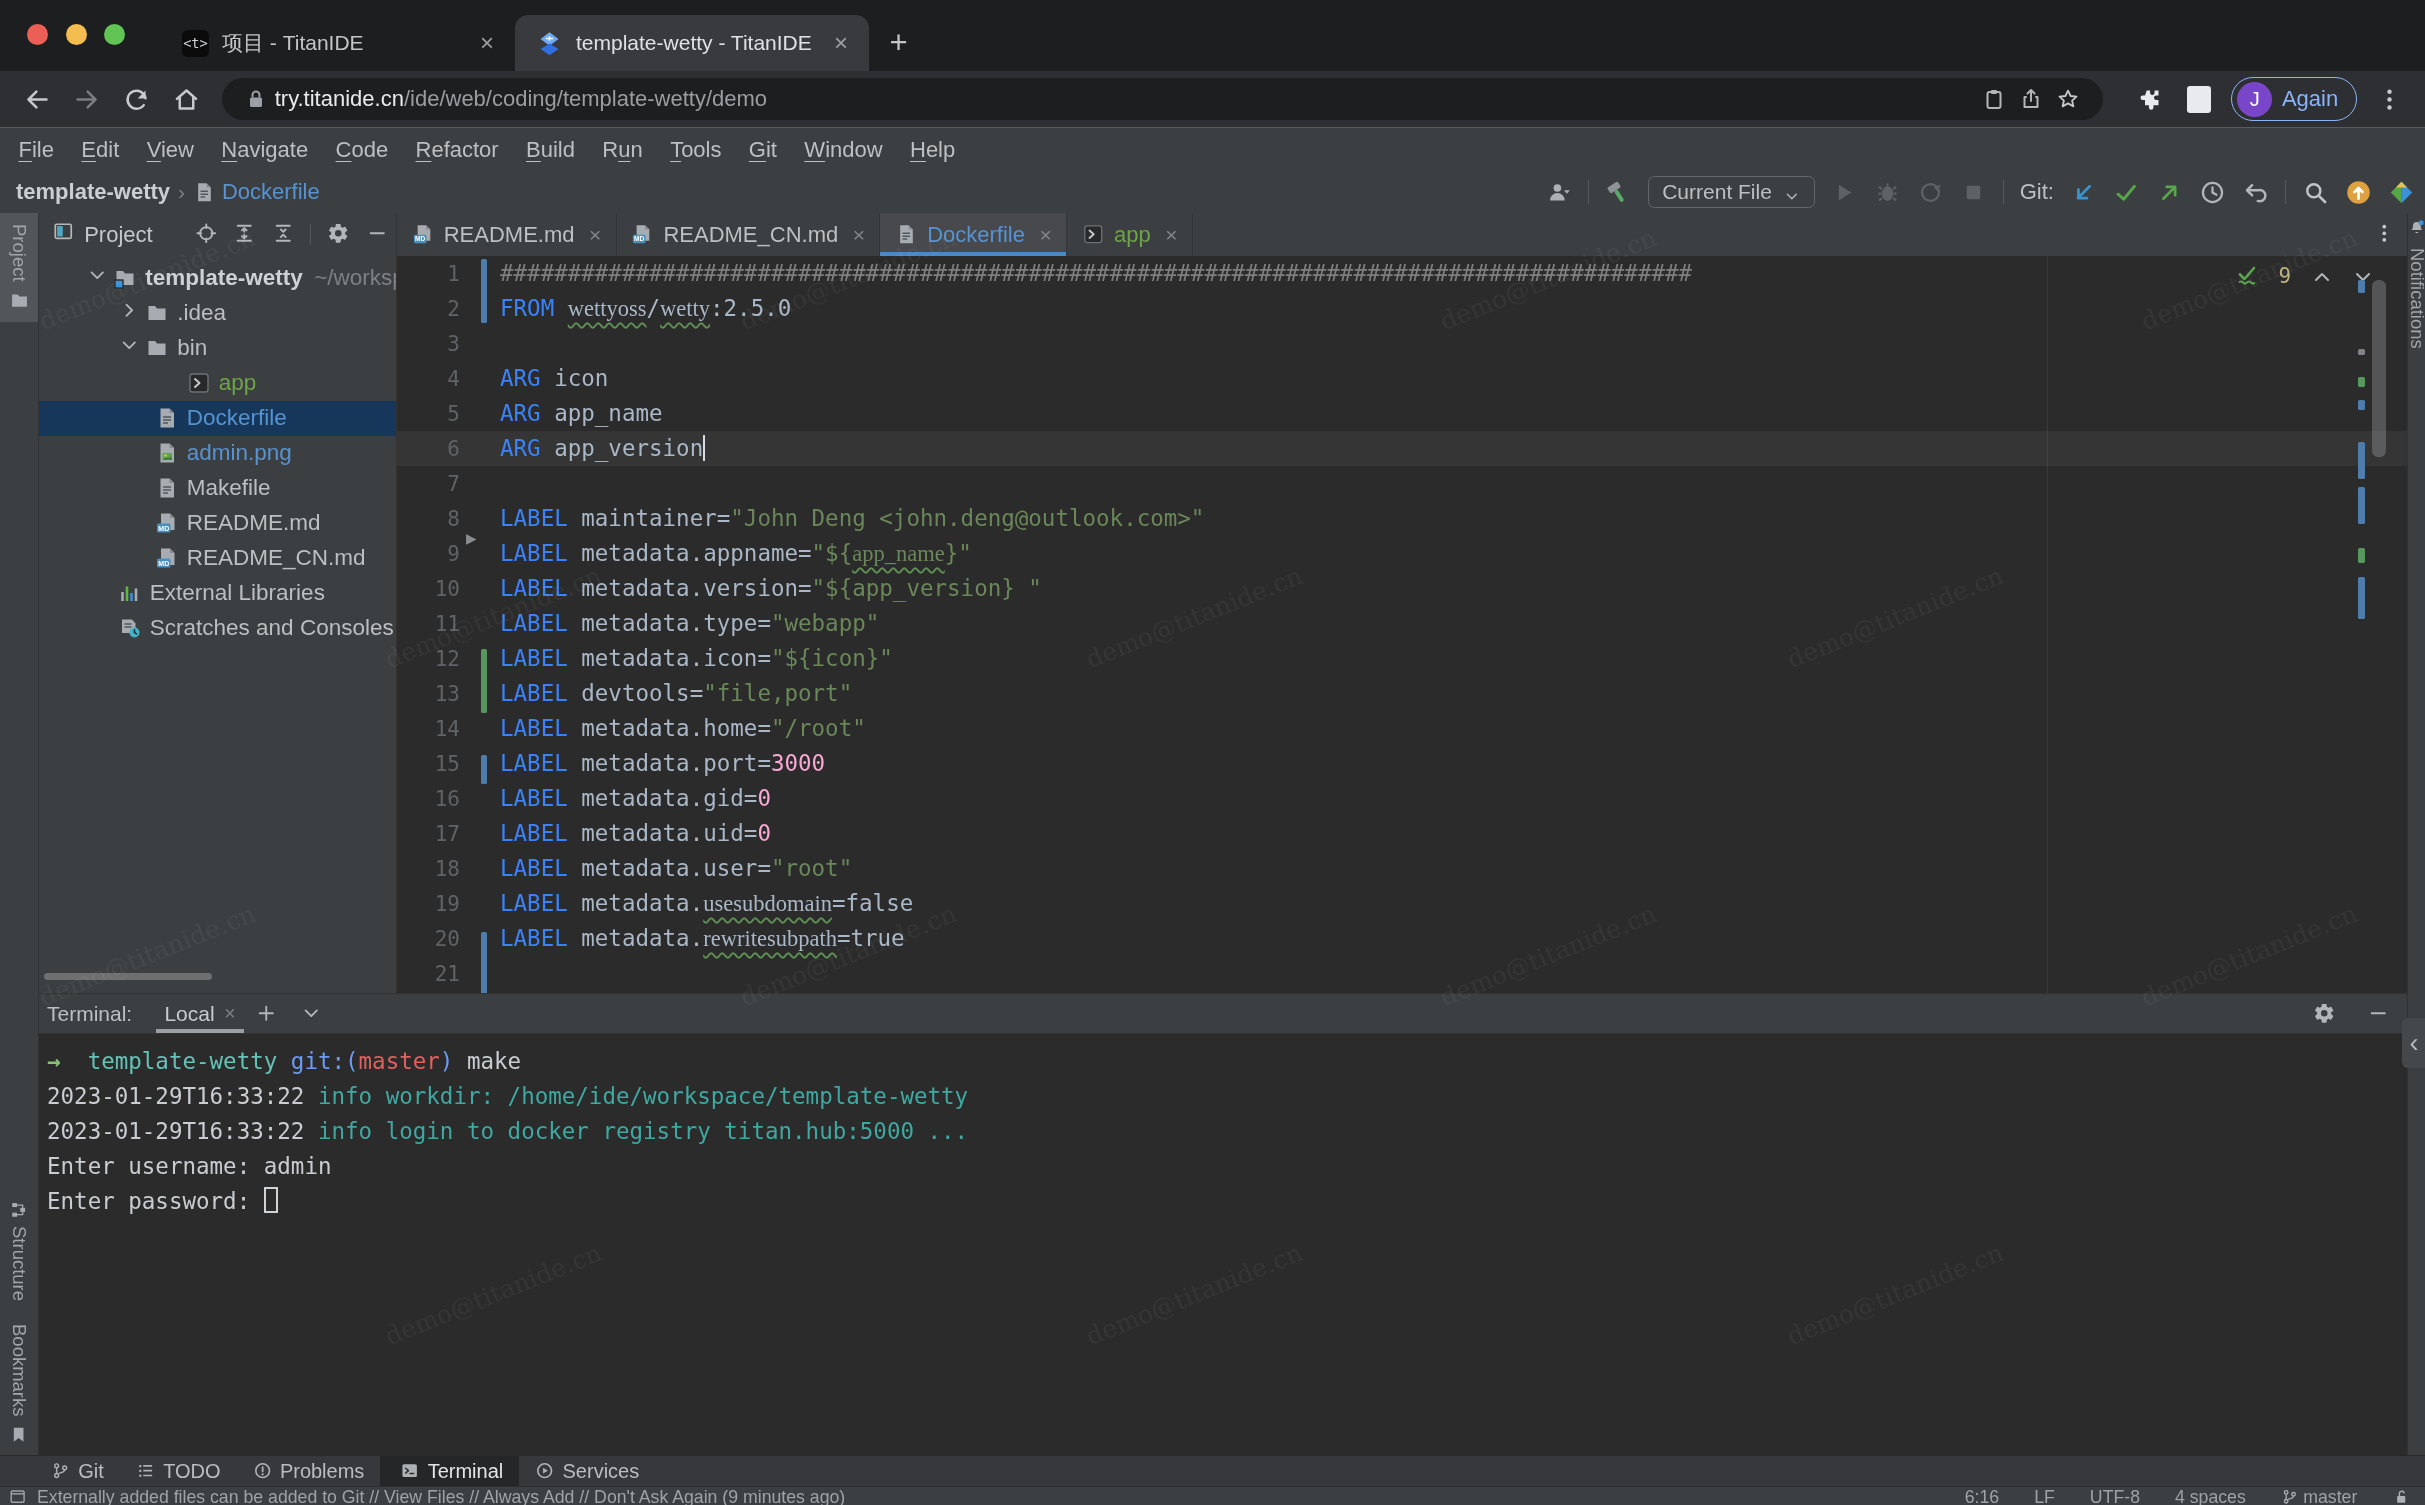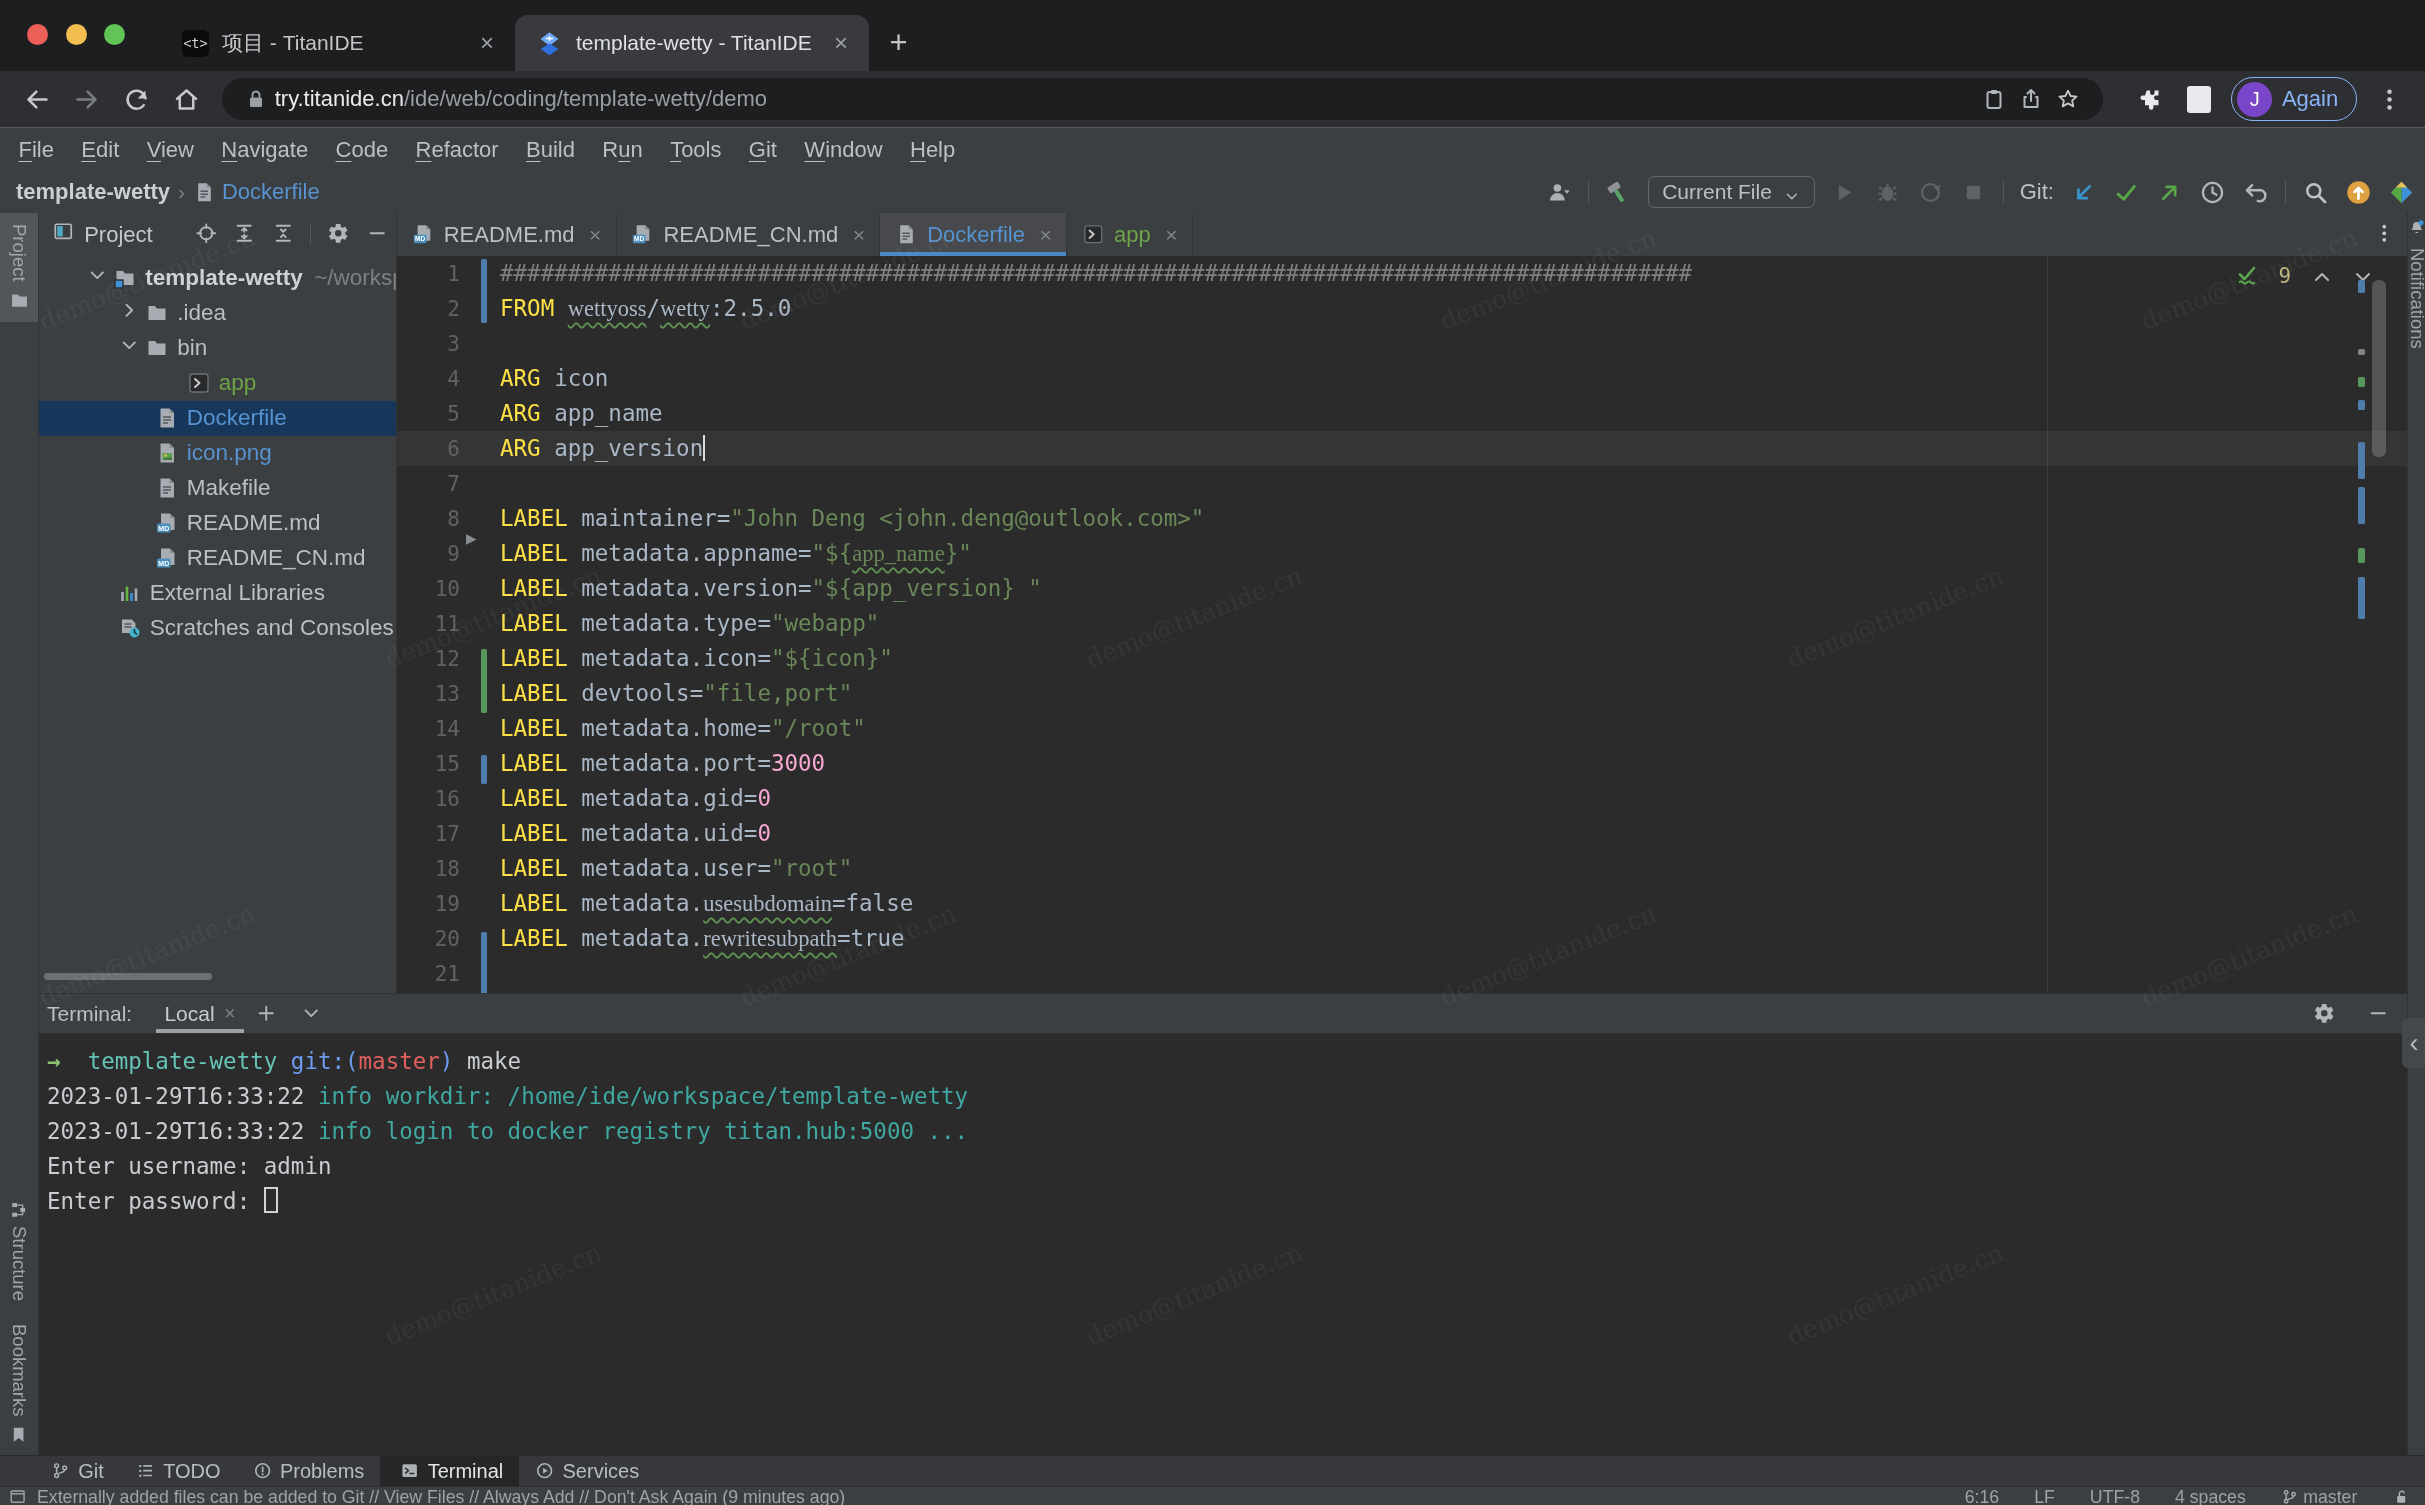--- a/index.html
+++ b/index.html
@@ -88,21 +88,21 @@
   .etab.active:after { content:""; position:absolute; left:0; right:0; bottom:0; height:4px; background:#4a88c7; }
   .etab svg { width:22.5px; height:22.5px; }
   .tab-kebab { margin-left:auto; align-self:center; margin-right:11.3px; }
   .tab-kebab svg { width:22.5px; height:22.5px; }
 
   .code-area { position:relative; flex:1; overflow:hidden; font-family:"DejaVu Sans Mono",monospace; }
   .code-line { height:35px; line-height:35px; font-size:22.5px; white-space:pre; position:relative; }
   .code-line.current { background:rgba(255,255,255,.05); }
   .ln { display:inline-block; width:90px; padding-right:27px; text-align:right; color:#606366; font-size:21px; }
   .code-text { margin-left:13px; }
-  .kw{color:#fde047;} .pl{color:#a9b7c6;} .st{color:#6a8759;} .nu{color:#f9a8d4;} .cm{color:#7f7f7f;}
+  .kw{color:#3b82f6;} .pl{color:#a9b7c6;} .st{color:#6a8759;} .nu{color:#f9a8d4;} .cm{color:#7f7f7f;}
   .wavy { text-decoration:underline wavy rgba(98,150,85,.95); text-decoration-thickness:1.6px; text-underline-offset:6.4px;font-family:Liberation Serif, serif; }
   .caret { display:inline-block; width:2px; height:26px; background:#d8dce0; vertical-align:-4.8px; }
   .gbars { position:absolute; top:0; left:0; }
   .gbar { position:absolute; left:84px; width:5.6px; border-radius:1.6px; }
   .fold-arrow { position:absolute; left:69px; top:272px; color:#8b8e91; font-size:17.7px; }
   .ruler { position:absolute; top:0; bottom:0; left:1650px; width:0.8px; background:rgba(255,255,255,.07); }
   .inspections { position:absolute; top:6.4px; right:35px; display:flex; align-items:center; gap:19.3px; }
   .inspections svg { width:24px; height:24px; }
   .insp-count { color:#bdb37f; font-size:21px; }
   .vthumb { position:absolute; right:21px; top:24px; width:13.7px; height:177px; background:rgba(170,174,178,.32); border-radius:6.4px; }
@@ -493,21 +493,21 @@
                 <div class="trow" style="padding-left: 111px;">
                   <span class="ticon">
                     <svg viewBox="0 0 24 24">
                       <path d="M5.5 2.5h9L19 7v14.5H5.5z" fill="#a7acb2"></path>
                       <path d="M14.5 2.5V7H19z" fill="#878b90"></path>
                       <rect x="7.5" y="12" width="9.5" height="7" fill="#5fa350"></rect>
                       <circle cx="10.5" cy="14.5" r="1.3" fill="#e8c24e"></circle>
                       <path d="M7.5 19l3.5-3 2 1.6 2.2-2.2 1.8 1.9V19z" fill="#3f7a3a"></path>
                     </svg>
                   </span>
-                  <span class="c-blue">icon.png</span>
+                  <span class="c-blue">admin.png</span>
                 </div>
                 <div class="trow" style="padding-left: 111px;">
                   <span class="ticon">
                     <svg viewBox="0 0 24 24">
                       <path d="M5.5 2.5h9L19 7v14.5H5.5z" fill="#a7acb2"></path>
                       <path d="M14.5 2.5V7H19z" fill="#878b90"></path>
                       <path d="M8 11h8M8 14h8M8 17h5" stroke="#54585c" stroke-width="1.6"></path>
                     </svg>
                   </span>
                   <span>Makefile</span>

